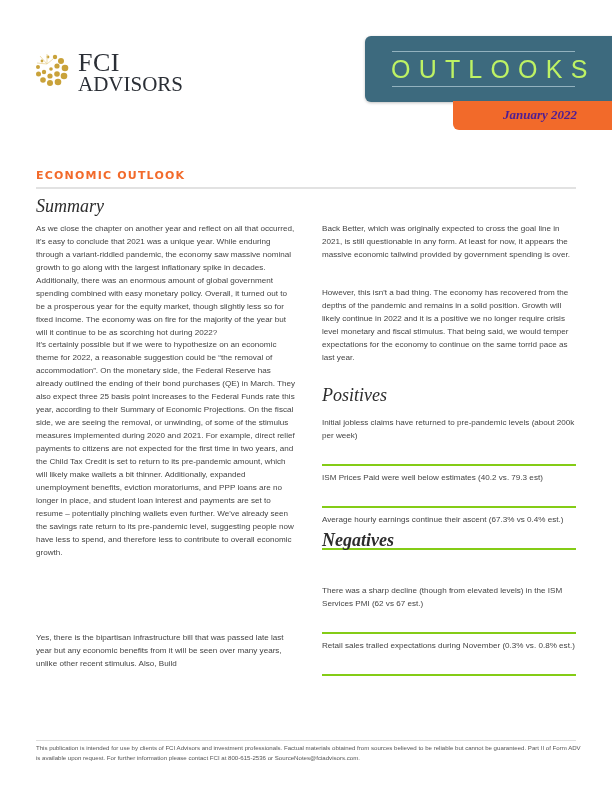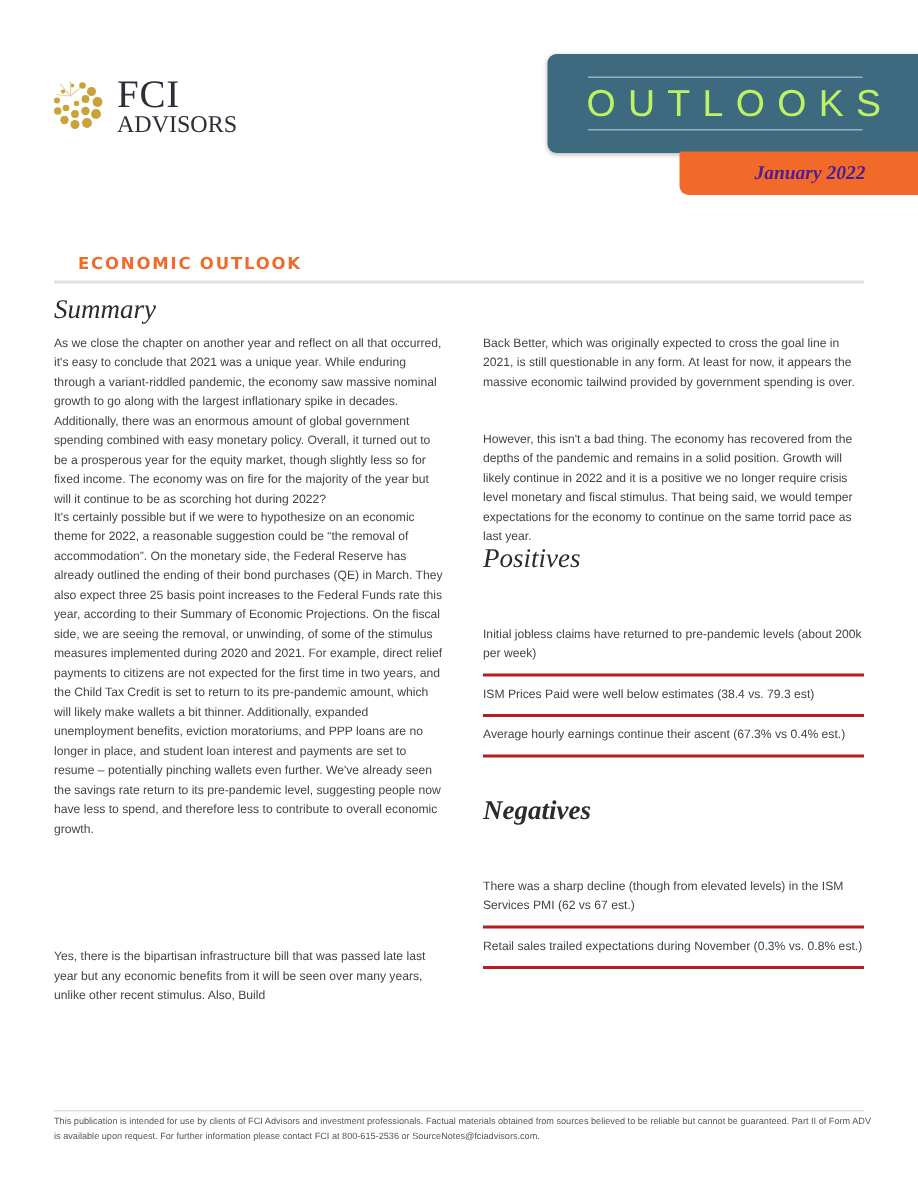--- a/index.html
+++ b/index.html
@@ -11,21 +11,21 @@
   }
   .logo { position: absolute; left: 35px; top: 50px; width: 150px; height: 45px; }
   .logo-globe { position: absolute; left: 0; top: 3px; width: 34px; height: 34px; }
   .logo-fci {
     position: absolute; left: 43px; top: 0px;
     font-family: "Liberation Serif", serif; font-size: 26px; line-height: 26px;
     color: #2b2f36; letter-spacing: 0.5px;
   }
   .logo-advisors {
     position: absolute; left: 43px; top: 25px;
-    font-family: "Liberation Serif", serif; font-size: 16px; line-height: 18px;
+    font-family: "Liberation Serif", serif; font-size: 21px; line-height: 18px;
     color: #2b2f36; letter-spacing: 0px; text-align: center;
   }
   .banner {
     position: absolute; left: 365px; top: 36px; width: 260px; height: 66px;
     background: #3d6a7e; border-radius: 6px;
     box-shadow: 0 1px 3px rgba(0,0,0,0.25);
   }
   .banner-line { position: absolute; left: 27px; width: 183px; height: 1px; background: #93b2bf; }
   .banner-line.top { top: 15px; }
   .banner-line.bottom { top: 50px; }
@@ -39,38 +39,38 @@
     background: #f26a2a; border-radius: 0 0 0 6px;
   }
   .date-text {
     position: absolute; right: 46px; top: 6px;
     font-family: "Liberation Serif", serif; font-style: italic; font-weight: bold;
     font-size: 13px; color: #4c1d95;
   }
   .section-label {
     position: absolute; left: 36px; top: 169px;
     font-family: "DejaVu Sans", sans-serif; font-weight: bold; font-size: 11px;
-    letter-spacing: 1.2px; color: #f26a2a; margin-left: 16px;
+    letter-spacing: 1.2px; color: #f26a2a;
   }
   .top-rule { position: absolute; left: 36px; top: 187px; width: 540px; height: 2px; background: #e2e2e2; }
   .h-serif {
     position: absolute;
     font-family: "Liberation Serif", serif; font-style: italic;
     font-size: 18px; color: #2c2c2c;
   }
   .para {
     position: absolute; font-size: 8.1px; line-height: 13px; color: #444;
     margin: 0;
   }
   .col-left { left: 36px; width: 260px; }
   .col-right { left: 322px; width: 254px; }
   .bullet-list { position: absolute; left: 322px; width: 254px; }
   .bullet {
     font-size: 8.1px; line-height: 13px; color: #444;
-    padding: 0 0 7px 0; border-bottom: 2px solid #b91c1c; margin-bottom: 5px;
+    padding: 0 0 22px 0; border-bottom: 2px solid #84cc16; margin-bottom: 5px;
   }
   .footer-rule { position: absolute; left: 36px; top: 740px; width: 540px; height: 1px; background: #dddddd; }
   .footer-text {
     position: absolute; left: 36px; top: 743px; width: 545px;
     font-size: 6.1px; line-height: 9.5px; color: #555;
   }
 </style>
 </head>
 <body>
 
@@ -119,24 +119,24 @@
 
 <div class="h-serif" style="left:36px; top:196px;text-align:right;">Summary</div>
 
 <p class="para col-left" style="top:222px;">As we close the chapter on another year and reflect on all that occurred, it's easy to conclude that 2021 was a unique year. While enduring through a variant-riddled pandemic, the economy saw massive nominal growth to go along with the largest inflationary spike in decades. Additionally, there was an enormous amount of global government spending combined with easy monetary policy. Overall, it turned out to be a prosperous year for the equity market, though slightly less so for fixed income. The economy was on fire for the majority of the year but will it continue to be as scorching hot during 2022?</p>
 <p class="para col-left" style="top:338px;">It's certainly possible but if we were to hypothesize on an economic theme for 2022, a reasonable suggestion could be “the removal of accommodation”. On the monetary side, the Federal Reserve has already outlined the ending of their bond purchases (QE) in March. They also expect three 25 basis point increases to the Federal Funds rate this year, according to their Summary of Economic Projections. On the fiscal side, we are seeing the removal, or unwinding, of some of the stimulus measures implemented during 2020 and 2021. For example, direct relief payments to citizens are not expected for the first time in two years, and the Child Tax Credit is set to return to its pre-pandemic amount, which will likely make wallets a bit thinner. Additionally, expanded unemployment benefits, eviction moratoriums, and PPP loans are no longer in place, and student loan interest and payments are set to resume – potentially pinching wallets even further. We've already seen the savings rate return to its pre-pandemic level, suggesting people now have less to spend, and therefore less to contribute to overall economic growth.</p>
 <p class="para col-left" style="top:631px;">Yes, there is the bipartisan infrastructure bill that was passed late last year but any economic benefits from it will be seen over many years, unlike other recent stimulus. Also, Build</p>
 
 <p class="para col-right" style="top:222px;">Back Better, which was originally expected to cross the goal line in 2021, is still questionable in any form. At least for now, it appears the massive economic tailwind provided by government spending is over.</p>
 <p class="para col-right" style="top:286px;">However, this isn't a bad thing. The economy has recovered from the depths of the pandemic and remains in a solid position. Growth will likely continue in 2022 and it is a positive we no longer require crisis level monetary and fiscal stimulus. That being said, we would temper expectations for the economy to continue on the same torrid pace as last year.</p>
 
-<div class="h-serif" style="left:322px; top:362px;">Positives</div>
+<div class="h-serif" style="left:322px; top:385px;">Positives</div>
 <div class="bullet-list" style="top:416px;">
   <div class="bullet">Initial jobless claims have returned to pre-pandemic levels (about 200k per week)</div>
-  <div class="bullet">ISM Prices Paid were well below estimates (38.4 vs. 79.3 est)</div>
+  <div class="bullet">ISM Prices Paid were well below estimates (40.2 vs. 79.3 est)</div>
   <div class="bullet">Average hourly earnings continue their ascent (67.3% vs 0.4% est.)</div>
 </div>
 
 <div class="h-serif" style="left:322px; top:530px;font-weight:bold;">Negatives</div>
 <div class="bullet-list" style="top:556px;margin-top:28px;">
   <div class="bullet">There was a sharp decline (though from elevated levels) in the ISM Services PMI (62 vs 67 est.)</div>
   <div class="bullet">Retail sales trailed expectations during November (0.3% vs. 0.8% est.)</div>
 </div>
 
 <div class="footer-rule"></div>

